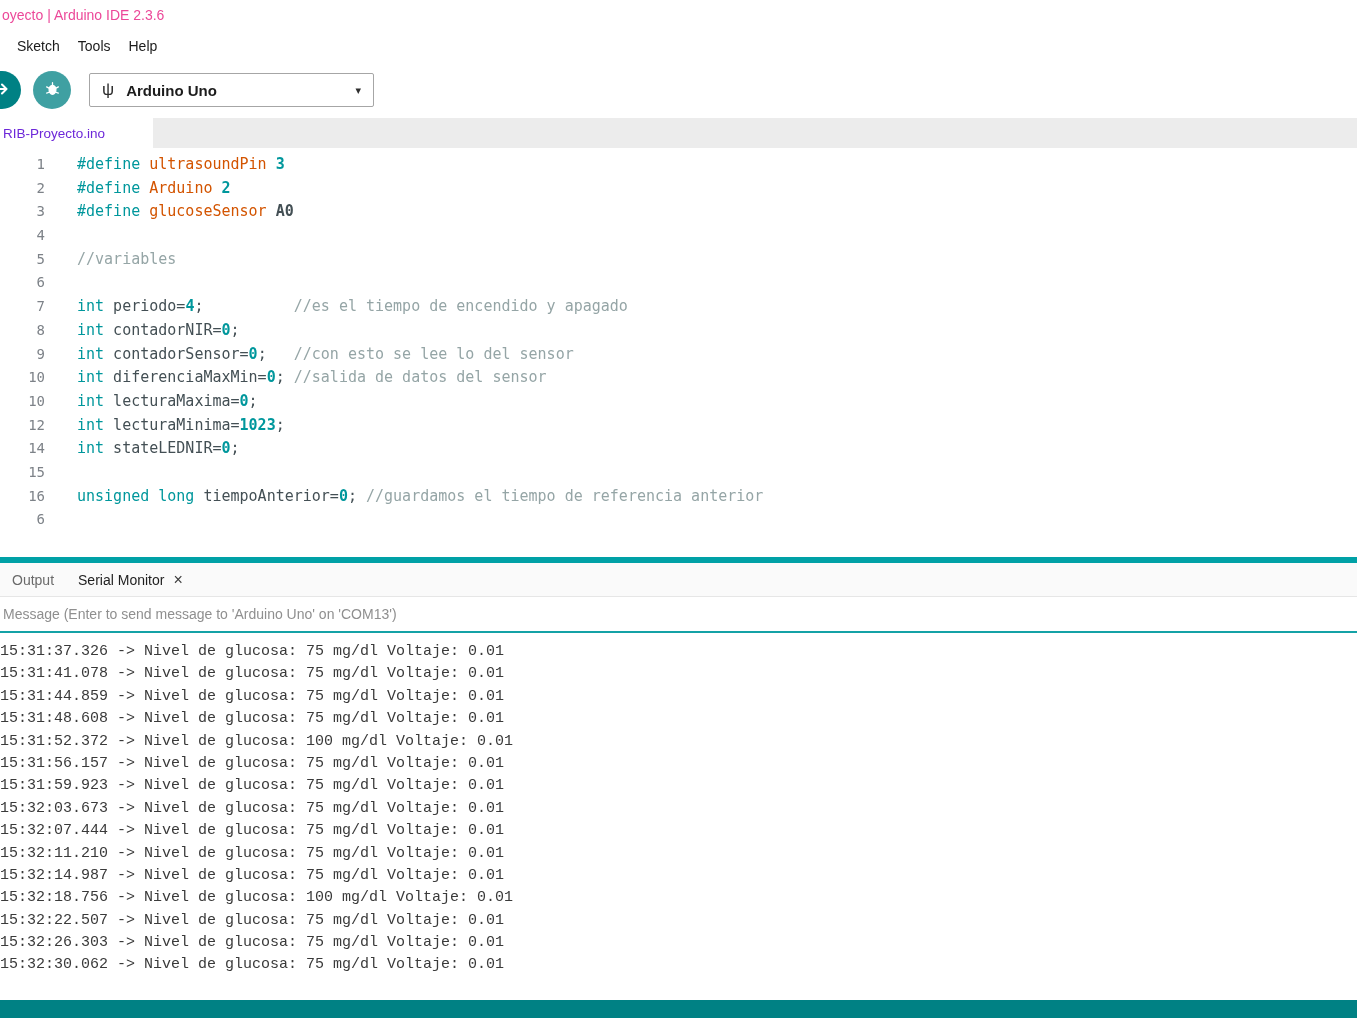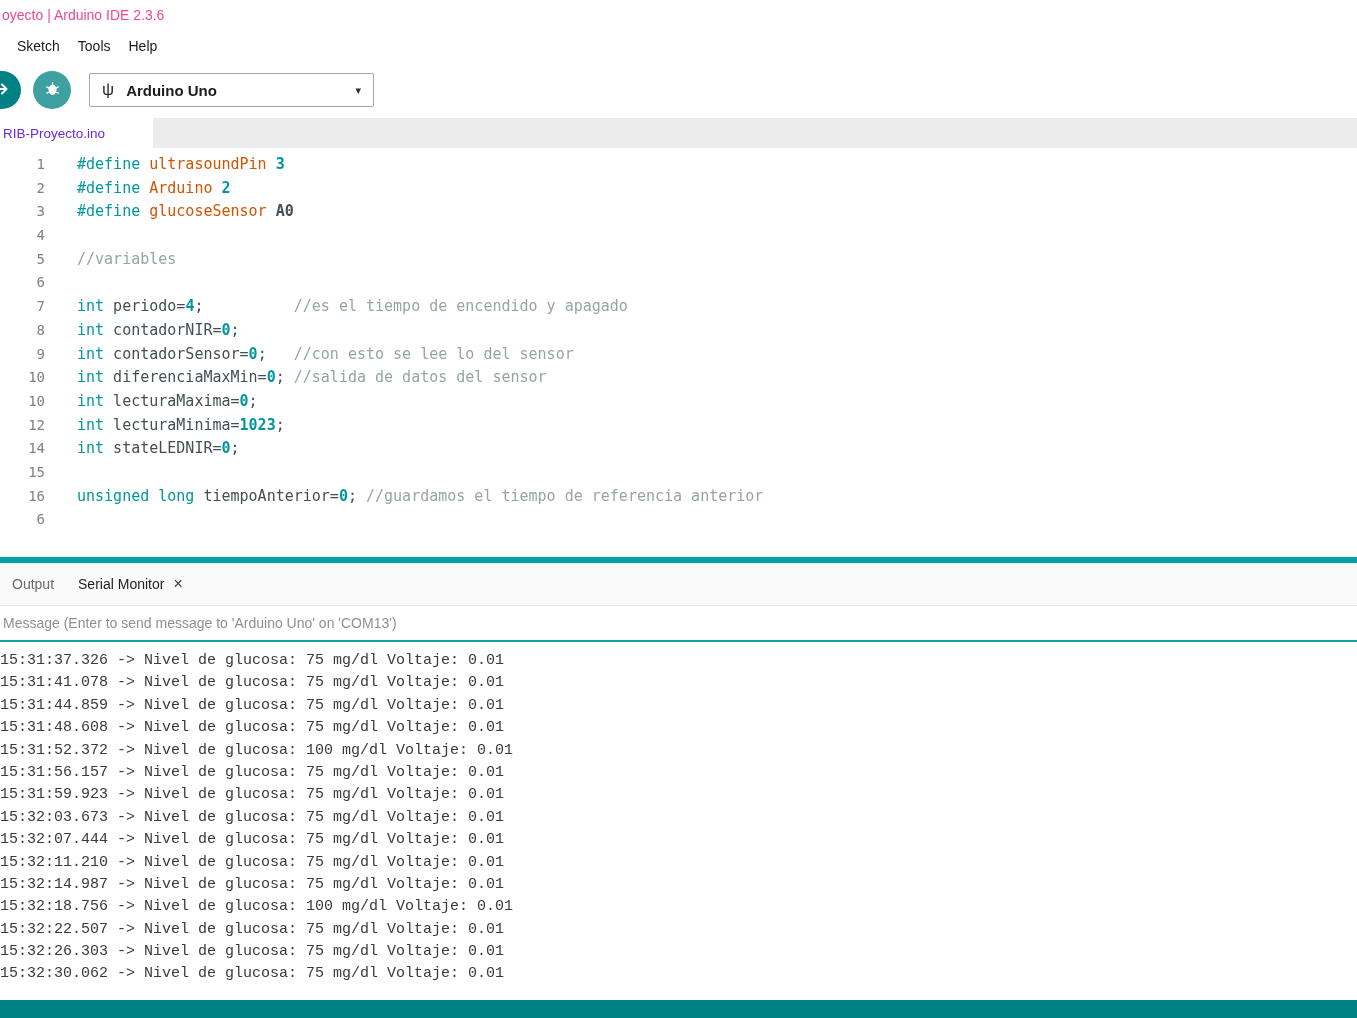--- a/index.html
+++ b/index.html
@@ -41,21 +41,21 @@
   .code-text { padding-left:32px; color:var(--code-txt, #434f54); }
   .tk-kw    { color:var(--code-kw, #00979c); }
   .tk-macro { color:var(--code-macro, #d35400); }
   .tk-num   { color:var(--code-num, #00979c); font-weight:bold; }
   .tk-cmt   { color:var(--code-cmt, #95a5a6); }
   .tk-const { color:#434f54; font-weight:bold;margin-top:38px; }
   .tk-txt   { color:var(--code-txt, #434f54); }
 
   .splitter { height:6px; background:var(--teal-bright, #00a1a6); flex-shrink:0; cursor:row-resize; }
 
-  .panel-tabs { height:43px; display:flex; align-items:center; background:#fafafa;
+  .panel-tabs { height:34px; display:flex; align-items:center; background:#fafafa;
                 border-bottom:1px solid #e6e6e6; font-size:14px; flex-shrink:0; }
   .ptab { padding:0 12px; height:100%; display:flex; align-items:center; gap:9px;
           color:#6a6a6a; cursor:pointer; }
   .ptab.active { color:#1e1e1e; }
   .ptab .close { font-size:16px; color:#3d3d3d; line-height:1; cursor:pointer; }
 
   .msg-input { height:36px; border:none; border-bottom:2px solid #14a2a6; width:100%;
                font-size:14px; padding:0 8px 0 3px; color:#0369a1; outline:none;
                background:#fff; flex-shrink:0; font-family:"Liberation Sans", sans-serif; }
   .msg-input::placeholder { color:#8f8f8f; }

